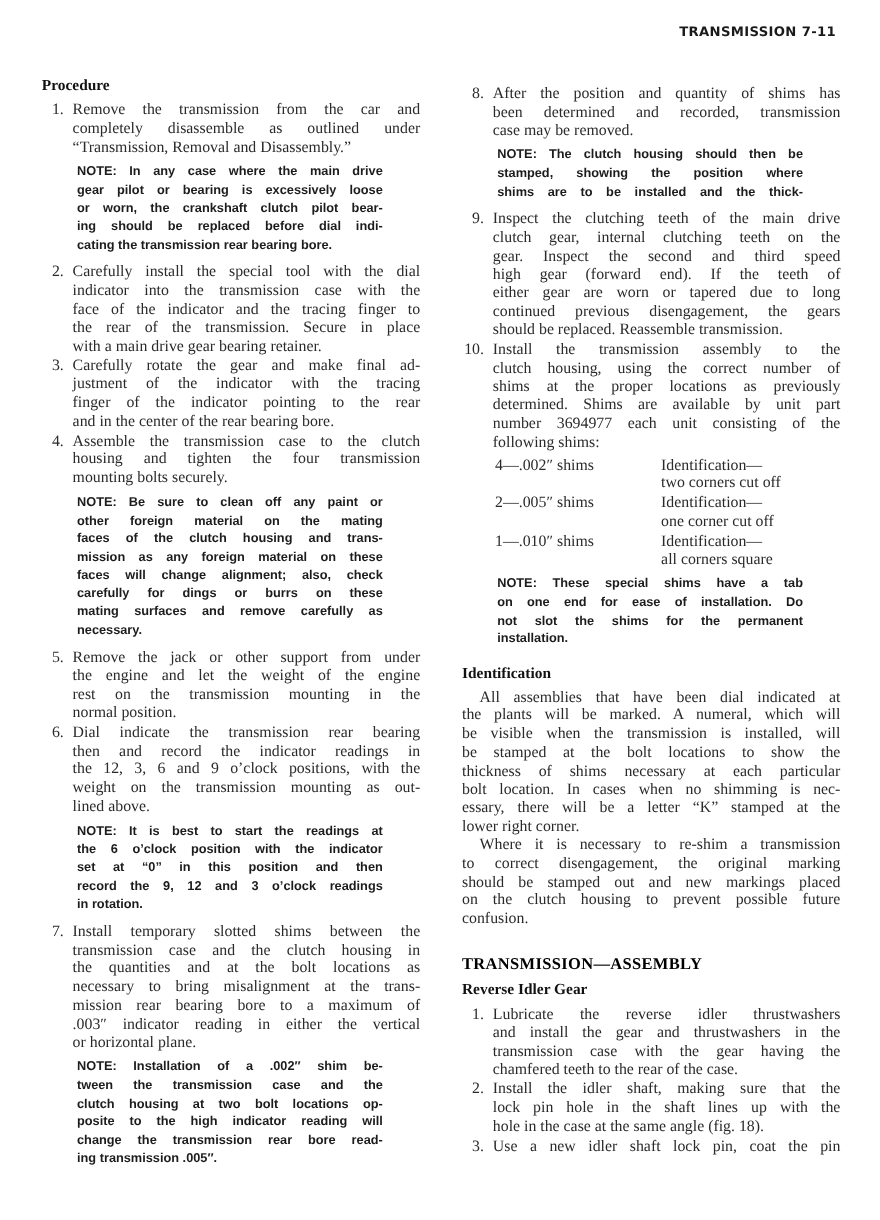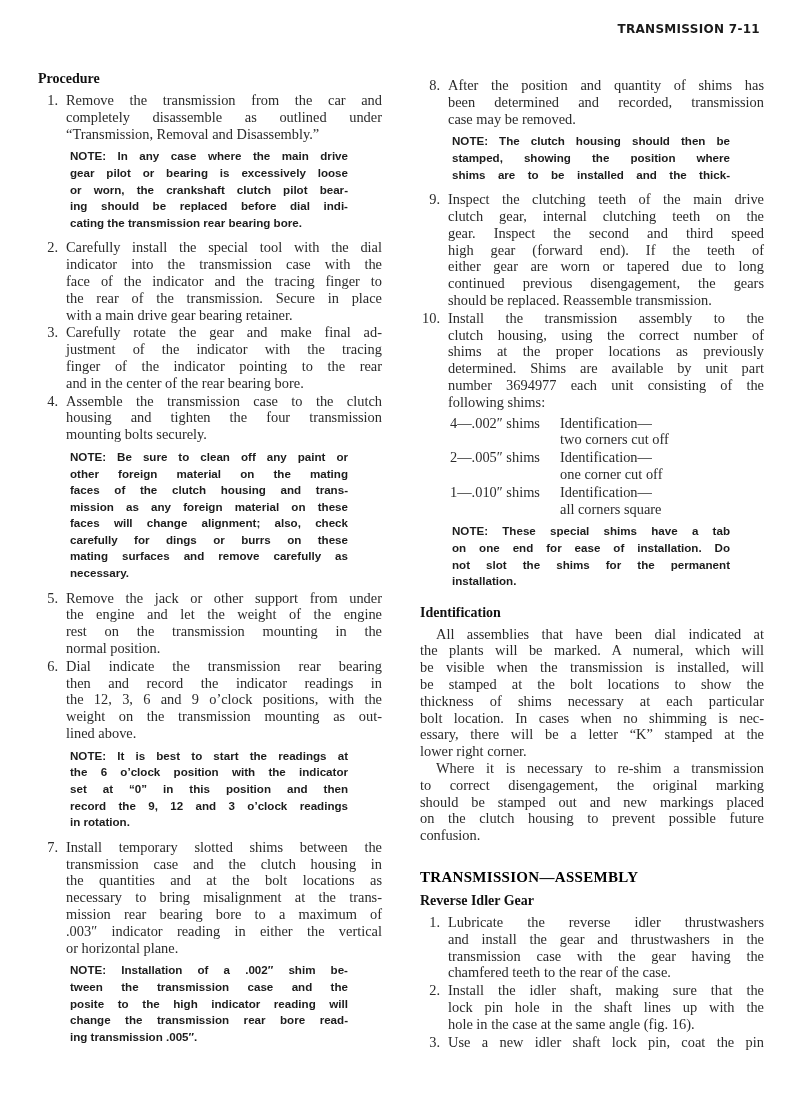--- a/index.html
+++ b/index.html
@@ -10,21 +10,21 @@
   .right { left:420px; width:344px; }
   .h3 { font-family:"Liberation Serif", serif; font-weight:bold; font-size:14px; color:#111; margin:0 0 4px 0; line-height:18px; }
   .h2 { font-family:"Liberation Serif", serif; font-weight:bold; font-size:15px; color:#000000; letter-spacing:0.3px; margin:0 0 6px 0; line-height:18px; }
   .step { position:relative; padding-left:28px; font-family:"Liberation Serif", serif; font-size:14.4px; line-height:16.8px; margin-bottom:1px; }
   .step .num { position:absolute; left:0; top:0; width:20px; text-align:right; }
   .ln { display:block; white-space:nowrap; text-align:justify; text-align-last:justify; }
   .ln.last { text-align-last:left; }
   .note { font-family:Liberation Sans, sans-serif; font-weight:bold; font-size:11.6px; line-height:16.6px; color:#1c1c1c; padding-left:32px; margin:6px 0 8px 0; width:278px; }
   .para { font-family:"Liberation Serif", serif; font-size:14.4px; line-height:16.8px; }
   .shim-table { font-family:"Liberation Serif", serif; font-size:14.4px; line-height:16.8px; margin:4px 0 6px 30px; }
-  .shim-row { display:flex; margin-bottom:1px; }
+  .shim-row { display:flex; margin-bottom:1px;gap:41px; }
   .shim-q { width:110px; white-space:nowrap; }
   .shim-d { white-space:nowrap; }
 </style>
 </head>
 <body>
 
 <div>
   <div class="hdr">TRANSMISSION 7-11</div>
 
   <div class="col left">
@@ -108,20 +108,21 @@
       <span class="ln">transmission case and the clutch housing in</span>
       <span class="ln">the quantities and at the bolt locations as</span>
       <span class="ln">necessary to bring misalignment at the trans-</span>
       <span class="ln">mission rear bearing bore to a maximum of</span>
       <span class="ln">.003″ indicator reading in either the vertical</span>
       <span class="ln last">or horizontal plane.</span>
     </div>
     <div class="note">
       <span class="ln">NOTE: Installation of a .002″ shim be-</span>
       <span class="ln">tween the transmission case and the</span>
+      <span class="ln">clutch housing at two bolt locations op-</span>
       <span class="ln">posite to the high indicator reading will</span>
       <span class="ln">change the transmission rear bore read-</span>
       <span class="ln last">ing transmission .005″.</span>
     </div>
   </div>
 
   <div class="col right" style="top:77px;">
     <div class="step">
       <span class="num">8.</span>
       <span class="ln">After the position and quantity of shims has</span>
@@ -203,20 +204,20 @@
       <span class="num">1.</span>
       <span class="ln">Lubricate the reverse idler thrustwashers</span>
       <span class="ln">and install the gear and thrustwashers in the</span>
       <span class="ln">transmission case with the gear having the</span>
       <span class="ln last">chamfered teeth to the rear of the case.</span>
     </div>
     <div class="step">
       <span class="num">2.</span>
       <span class="ln">Install the idler shaft, making sure that the</span>
       <span class="ln">lock pin hole in the shaft lines up with the</span>
-      <span class="ln last">hole in the case at the same angle (fig. 16).</span>
+      <span class="ln last">hole in the case at the same angle (fig. 18).</span>
     </div>
     <div class="step">
       <span class="num">3.</span>
       <span class="ln">Use a new idler shaft lock pin, coat the pin</span>
     </div>
   </div>
 </div>
 
 </body></html>

